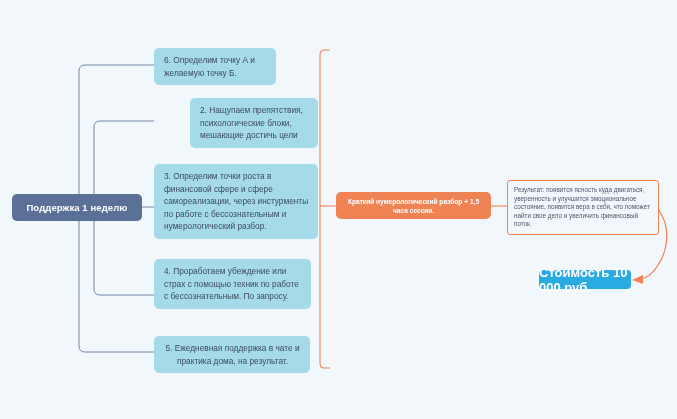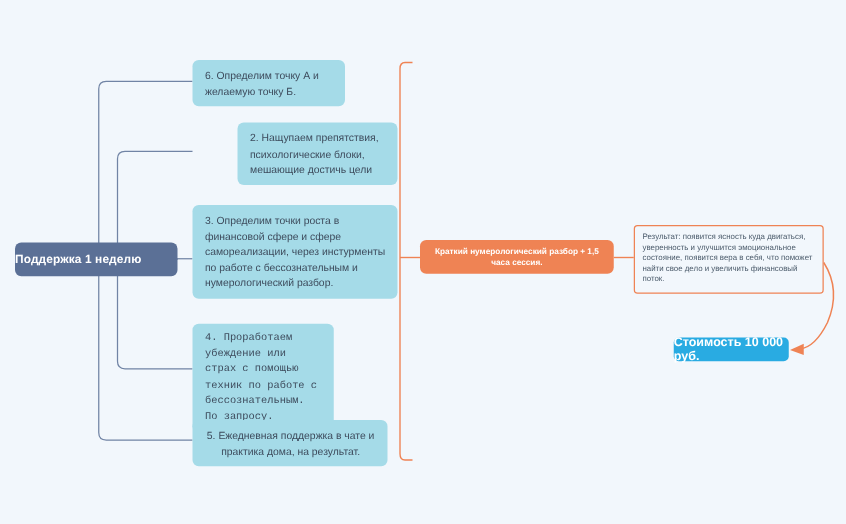--- a/index.html
+++ b/index.html
@@ -30,39 +30,40 @@
   
   .root-node {
     left: 12px;
     top: 194px;
     width: 130px;
     height: 27px;
     background: #5b7096;
     border-radius: 5px;
     display: flex;
     align-items: center;
+    justify-content: center;
     color: #ffffff;
     font-size: 9.5px;
     font-weight: bold;
     letter-spacing: 0.1px;
   }
   
   .branch-node {
     background: #a5dbe8;
     border-radius: 5px;
     color: #3d4b5c;
     font-size: 8.3px;
     line-height: 12.5px;
     padding: 6px 9px 6px 10px;
     box-sizing: border-box;
   }
   .b1 { left: 154px; top: 48px;  width: 122px; }
   .b2 { left: 154px; top: 98px;  width: 128px; margin-left: 36px; }
   .b3 { left: 154px; top: 164px; width: 164px; }
-  .b4 { left: 154px; top: 259px; width: 113px; font-family: Liberation Mono, monospace; }
+  .b4 { left: 154px; top: 259px; width: 157px; }
   .b5 { left: 154px; top: 336px; width: 156px; text-align: center; }
   
   .orange-node {
     left: 336px;
     top: 192px;
     width: 155px;
     height: 27px;
     background: #ef8354;
     border-radius: 5px;
     display: flex;
@@ -95,21 +96,21 @@
     left: 539px;
     top: 270px;
     width: 92px;
     height: 19px;
     background: #29abe2;
     border-radius: 4px;
     display: flex;
     align-items: center;
     justify-content: center;
     color: #ffffff;
-    font-size: 10px;
+    font-size: 13px;
     font-weight: bold;
   }
 </style>
 </head>
 <body>
 
 <div id="canvas">
 
   <svg id="svg-layer" viewBox="0 0 677 419" xmlns="http://www.w3.org/2000/svg">
 

